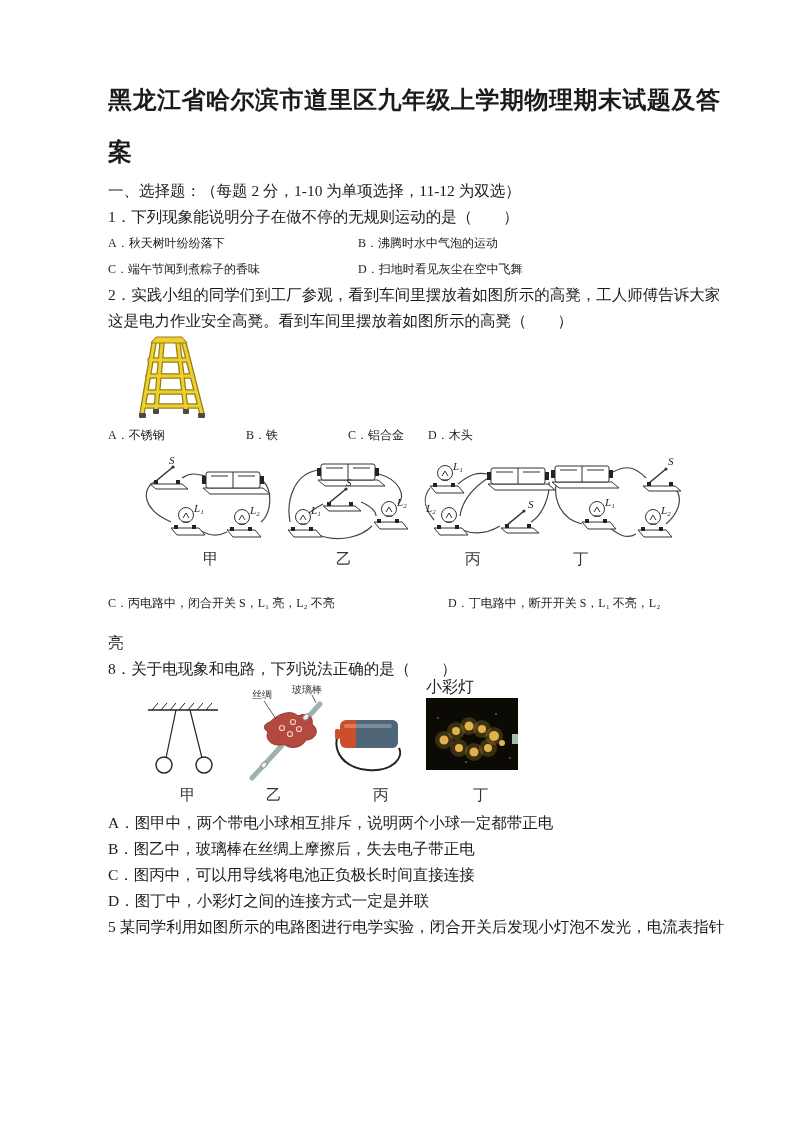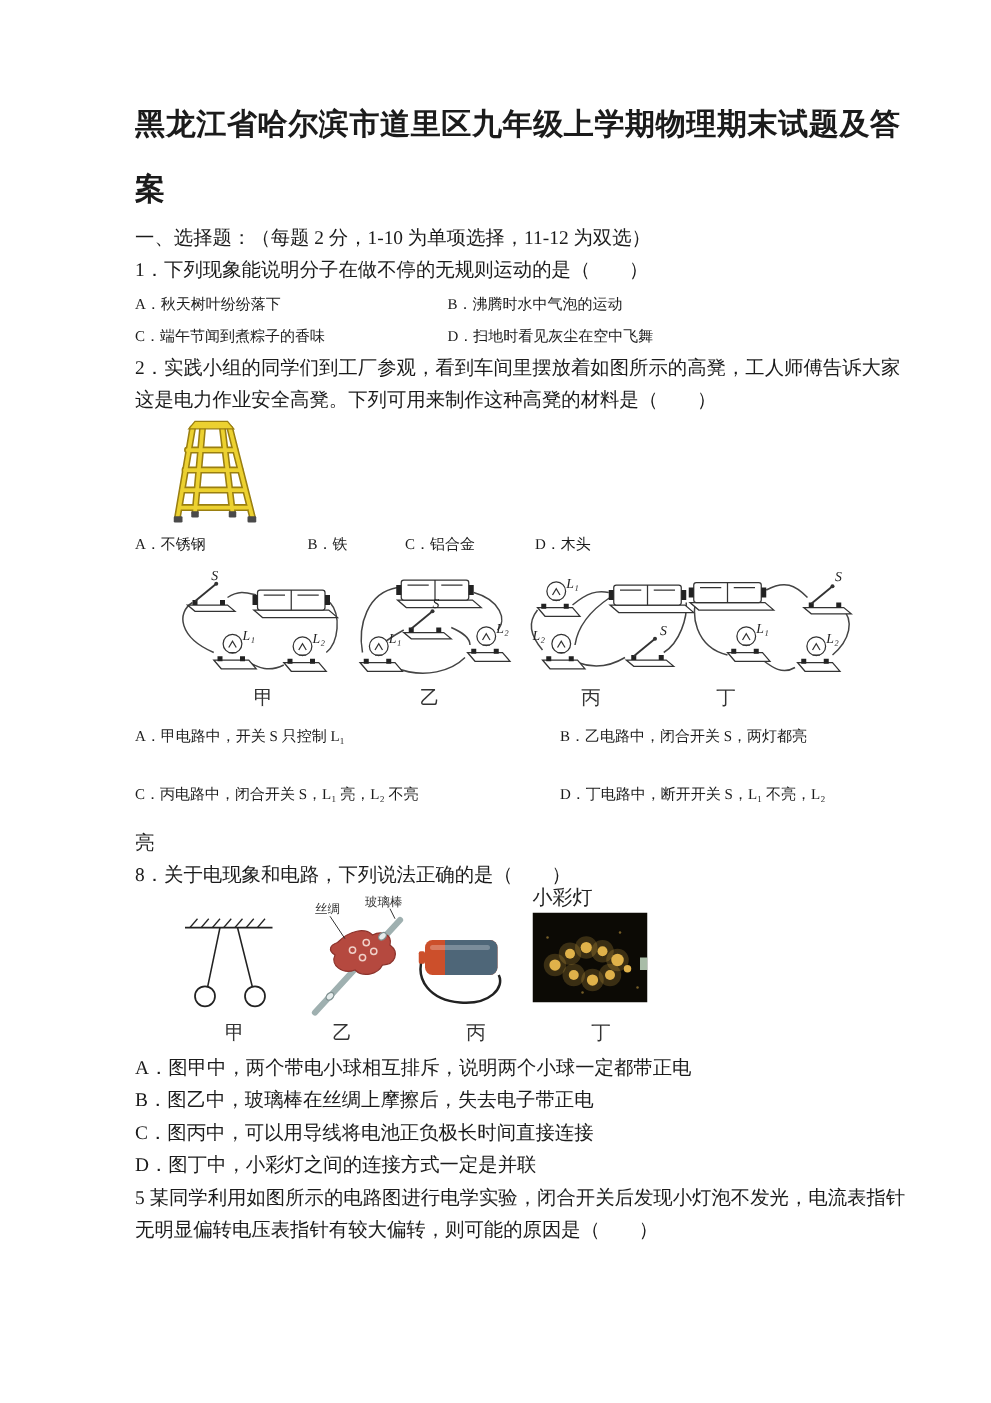--- a/index.html
+++ b/index.html
@@ -6,21 +6,21 @@
   .page{width:793px;height:1122px;background:#fff;position:relative;overflow:hidden;
         font-family:"Liberation Serif","DejaVu Serif",serif;color:#1b1b1b;margin:0 auto;}
   .content{position:absolute;left:90px;top:74px;width:622px;margin-left:18px;}
   .title{font-size:24px;font-weight:700;line-height:52px;margin:0;letter-spacing:.5px;}
   .line{font-size:15.5px;line-height:26px;margin:0;white-space:pre-wrap;}
   .row{display:flex;font-size:12px;line-height:26px;}
   .c250{flex:none;width:250px;}
   .c340{flex:none;width:340px;}
   .w138{flex:none;width:138px;}
   .w78{flex:none;width:78px;}
-  .w104{flex:none;width:104px;}
+  .w104{flex:none;width:104px;text-align:center;}
   .nowrap{white-space:nowrap;}
   .stool-wrap{margin:0 0 0 28px;height:88px;}
   .figrow{position:relative;}
   .figrow svg{position:absolute;top:0;}
   .figs-q3{height:114px;margin-top:8px;}
   .figs-q4{height:128px;}
   .cap{position:absolute;font-size:15.5px;line-height:18px;color:#333;}
   .figs-q3 .cap{top:94px;}
   .figs-q4 .cap{top:104px;}
   .lights-label{position:absolute;left:318px;top:-2px;width:92px;text-align:left;
@@ -45,21 +45,21 @@
     <div class="row">
       <span class="c250">A．秋天树叶纷纷落下</span>
       <span>B．沸腾时水中气泡的运动</span>
     </div>
     <div class="row">
       <span class="c250">C．端午节闻到煮粽子的香味</span>
       <span>D．扫地时看见灰尘在空中飞舞</span>
     </div>
 
     <p class="line">2．实践小组的同学们到工厂参观，看到车间里摆放着如图所示的高凳，工人师傅告诉大家</p>
-    <p class="line">这是电力作业安全高凳。下列可用来制作这种高凳的材料是（　　）</p>
+    <p class="line">这是电力作业安全高凳。看到车间里摆放着如图所示的高凳（　　）</p>
 
     <div class="stool-wrap">
       <svg width="72" height="88" viewBox="0 0 72 88">
         <g fill="none" stroke-width="5.5" stroke-linecap="round" stroke="#9a7f10">
           <path d="M18,9 L6,80"></path>
             <path d="M48,9 L66,80"></path>
           <path d="M26,9 L20,76"></path>
             <path d="M42,9 L50,76"></path>
           <path d="M14,26 L52,26"></path>
             <path d="M12,42 L56,42"></path>
@@ -181,24 +181,20 @@
         <text class="symlbl" x="65" y="50">L₁</text>
         <text class="symlbl" x="121" y="58">L₂</text>
       </svg>
 
       <span class="cap" style="left:95px">甲</span>
       <span class="cap" style="left:228px">乙</span>
       <span class="cap" style="left:357px">丙</span>
       <span class="cap" style="left:465px">丁</span>
     </div>
 
-    <div class="row mt6">
-      <span class="c340">A．甲电路中，开关 S 只控制 L₁</span>
-      <span>B．乙电路中，闭合开关 S，两灯都亮</span>
-    </div>
     <div class="row mt20">
       <span class="c340">C．丙电路中，闭合开关 S，L₁ 亮，L₂ 不亮</span>
       <span class="nowrap">D．丁电路中，断开开关 S，L₁ 不亮，L₂</span>
     </div>
     <p class="line mt14">亮</p>
 
     <p class="line">8．关于电现象和电路，下列说法正确的是（　　）</p>
 
     <div class="figrow figs-q4">
 
@@ -278,16 +274,15 @@
       <span class="cap" style="left:265px">丙</span>
       <span class="cap" style="left:365px">丁</span>
     </div>
 
     <p class="line">A．图甲中，两个带电小球相互排斥，说明两个小球一定都带正电</p>
     <p class="line">B．图乙中，玻璃棒在丝绸上摩擦后，失去电子带正电</p>
     <p class="line">C．图丙中，可以用导线将电池正负极长时间直接连接</p>
     <p class="line">D．图丁中，小彩灯之间的连接方式一定是并联</p>
 
     <p class="line">5 某同学利用如图所示的电路图进行电学实验，闭合开关后发现小灯泡不发光，电流表指针</p>
-    <p class="line">无明显偏转电压表指针有较大偏转，则可能的原因是（　　）</p>
 
   </div>
 </div>
 
 </body></html>

